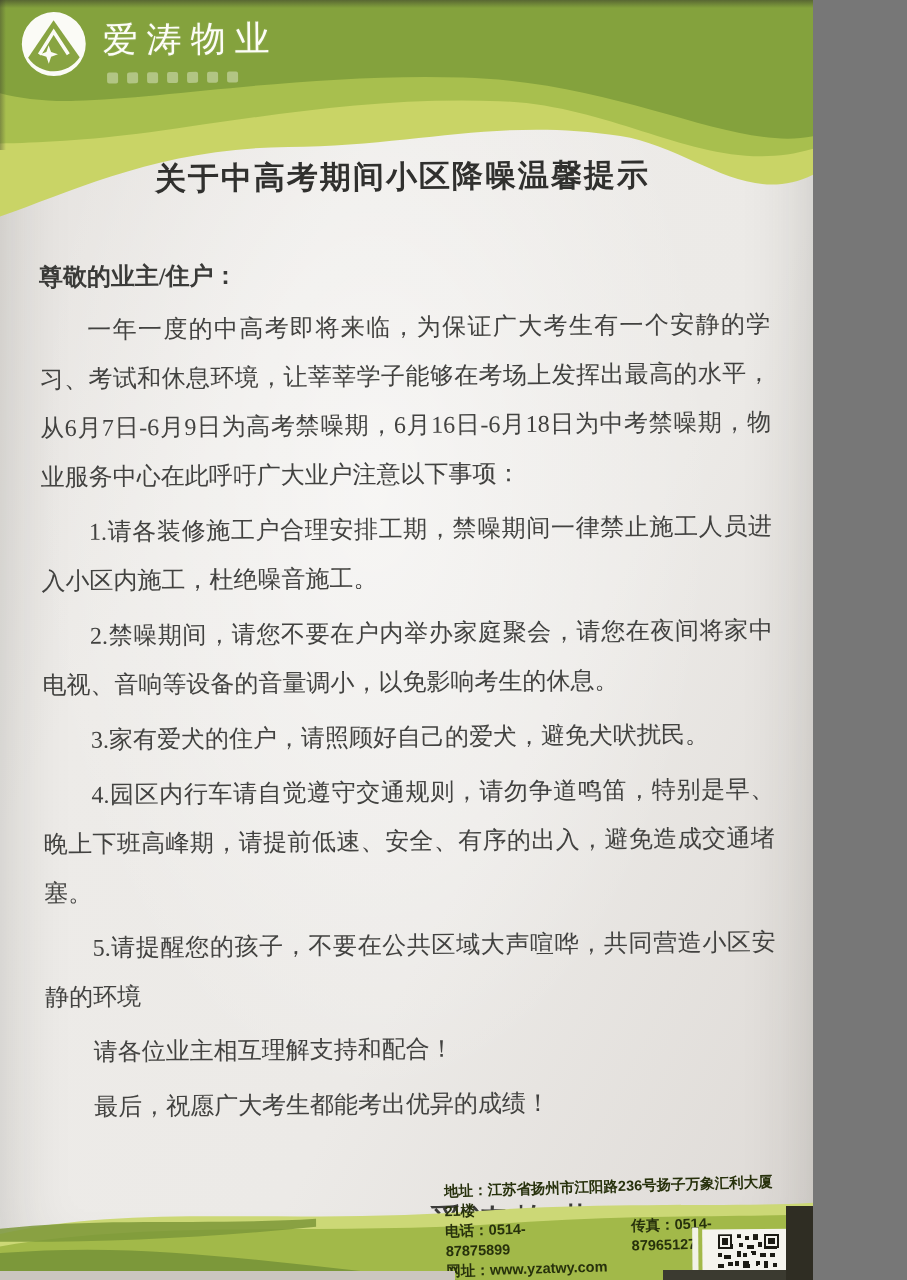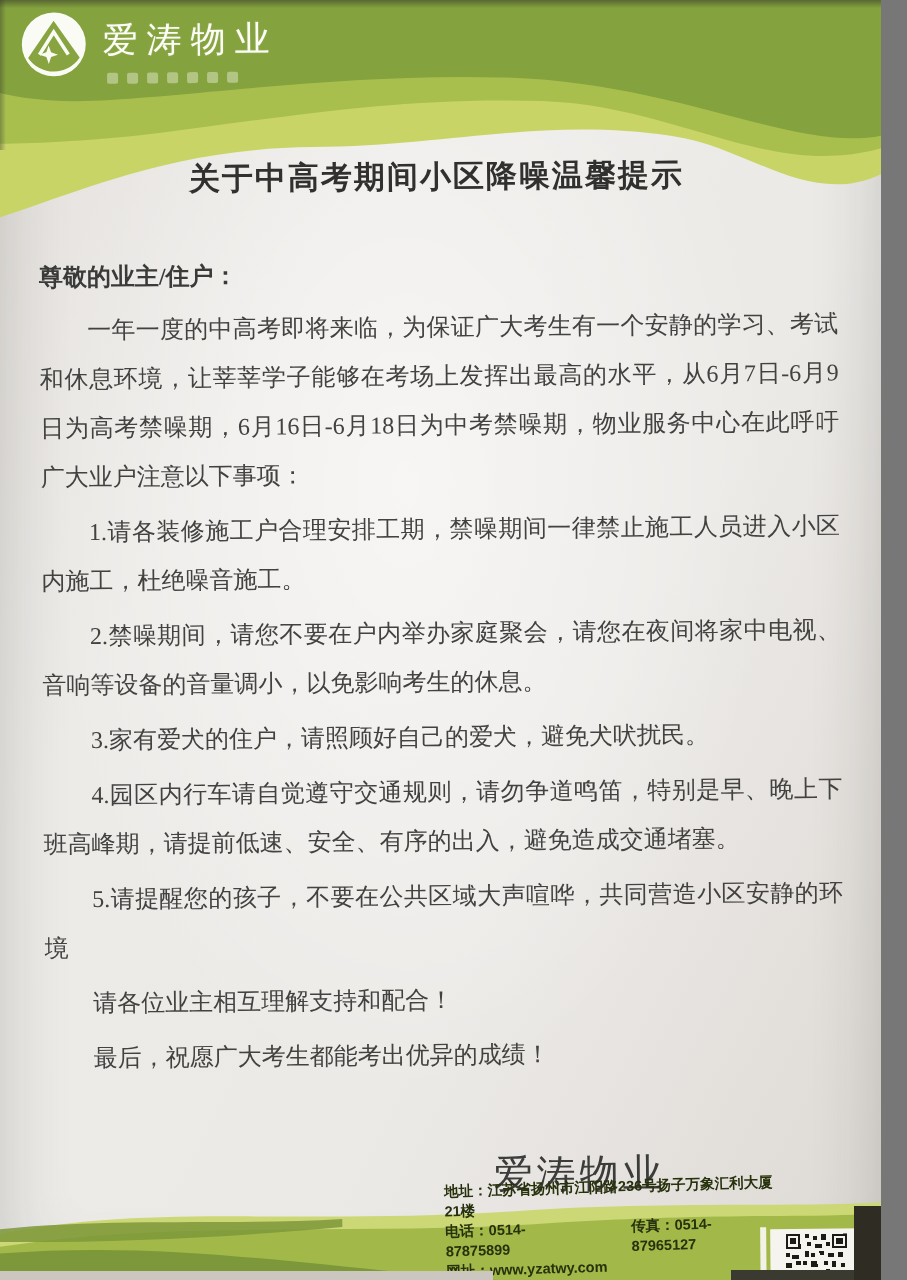--- a/index.html
+++ b/index.html
@@ -1,17 +1,17 @@
 <!DOCTYPE html>
 <html><head>
 <meta charset="utf-8">
 <style>
   html,body{margin:0;padding:0;background:#777;}
   .photo{
-    position:relative;width:881px;height:1280px;overflow:hidden;
+    position:relative;width:813px;height:1280px;overflow:hidden;
     background:
       radial-gradient(ellipse at 46% 38%, rgba(255,255,255,.55) 0%, rgba(255,255,255,0) 55%),
       linear-gradient(118deg,#e4e1de 0%,#edebe8 30%,#eceae7 62%,#ddd9d5 100%);
     font-family:"Liberation Serif", serif;
     box-shadow: inset 0 0 70px rgba(40,40,30,.20);
     text-decoration: underline;
   }
   .sheet{position:absolute;inset:-12px;transform:rotate(-0.5deg);}
   
   .hdr{position:absolute;top:0;left:0;width:100%;height:252px;}

